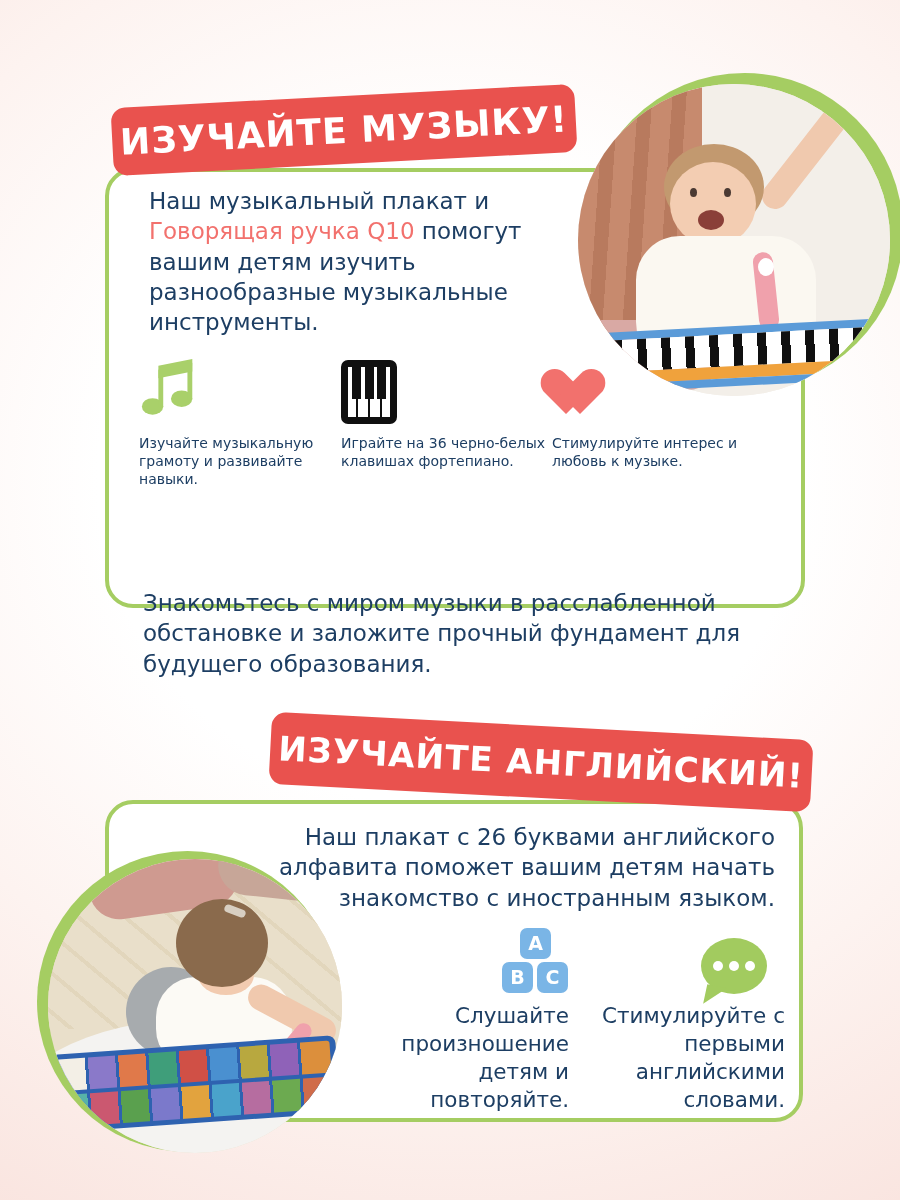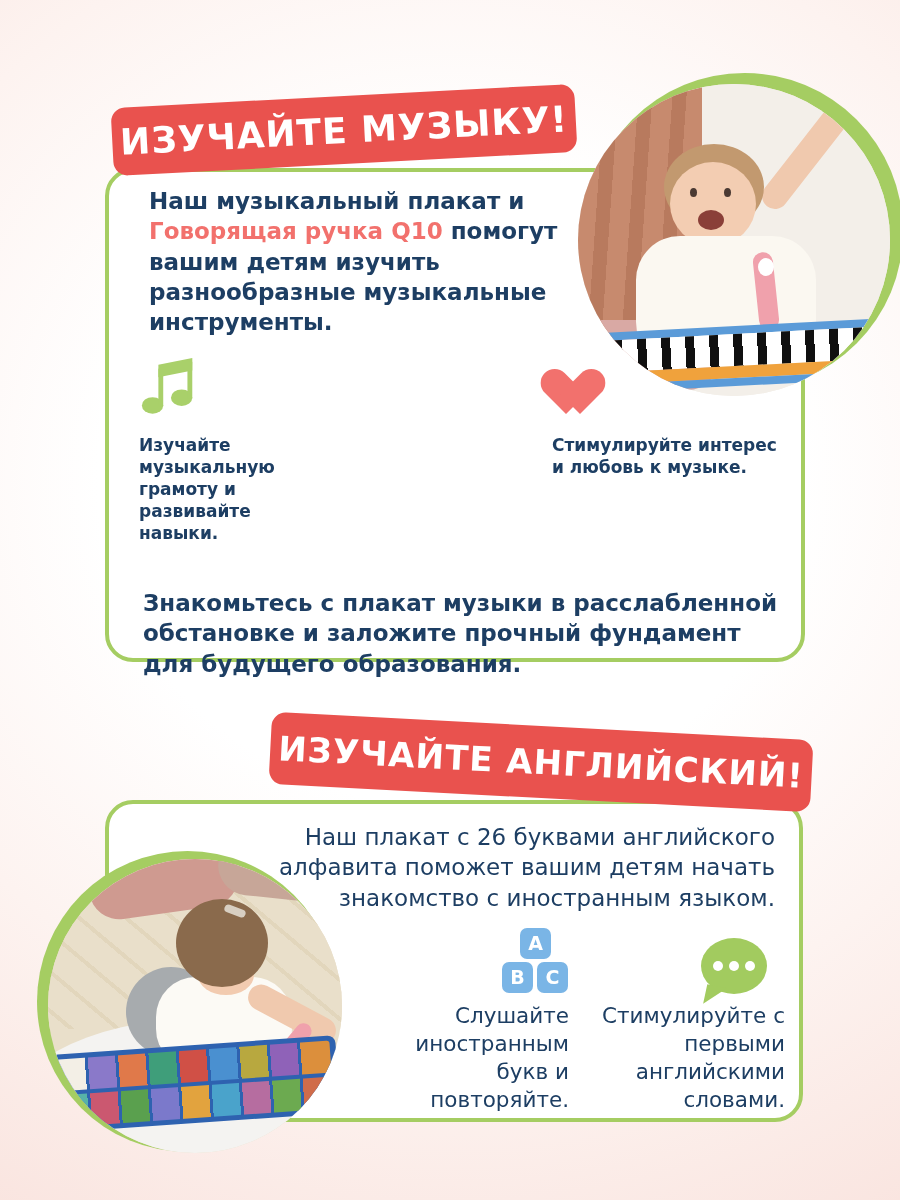--- a/index.html
+++ b/index.html
@@ -9,38 +9,38 @@
     position:relative; width:900px; height:1200px; overflow:hidden;
     background:
       radial-gradient(115% 80% at 50% 40%, #ffffff 0%, #ffffff 34%, #fdf3f0 60%, #f8ded8 100%);
   }
   .abs { position:absolute; }
 
   
   .card {
     background:#ffffff; border:4px solid #a5cd62; border-radius:28px;
   }
-  .card-music  { left:105px; top:168px; width:700px; height:494px; z-index:2;font-weight:bold; }
+  .card-music  { left:105px; top:168px; width:700px; height:440px; z-index:2; }
   .card-eng    { left:105px; top:800px; width:698px; height:322px; z-index:2; }
 
   
   .banner {
     background:#e9524e; border-radius:14px; z-index:6;
     display:flex; align-items:center; justify-content:center;
     color:#ffffff; font-weight:bold; letter-spacing:1px; white-space:nowrap;
   }
   .banner-music { left:112px; top:96px;  width:464px; height:68px; transform:rotate(-3deg); font-size:36px; }
   .banner-eng   { left:270px; top:726px; width:542px; height:72px; transform:rotate(3deg);  font-size:34px; }
   .coral { color:#f2716d; }
   .para { font-size:23px; line-height:1.32; color:#1d3e63; }
   .p-intro-music { left:40px; top:14px; width:432px; }
   .p-outro-music { left:34px; top:416px; width:650px; }
   .p-intro-eng   { right:24px; top:18px; width:545px; text-align:right; }
 
-  .feat { font-size:17px; line-height:1.3; color:#1d3e63; }
+  .feat { font-size:14px; line-height:1.3; color:#1d3e63; }
   .feat .icon-box { height:66px; margin-bottom:10px; display:flex; align-items:flex-end; }
   .feat-1 { left:30px;  top:186px; width:192px; }
   .feat-2 { left:232px; top:186px; width:206px; }
   .feat-3 { left:443px; top:186px; width:232px; }
 
   .feat-r { font-size:21.5px; line-height:1.3; color:#1d3e63; text-align:right; }
   .feat-r .icon-box { height:72px; margin-bottom:8px; display:flex; align-items:flex-end; justify-content:flex-end; }
   .feat-abc    { left:278px; top:118px; width:182px; }
   .feat-speech { left:488px; top:118px; width:188px; }
 
@@ -150,29 +150,42 @@
             <ellipse cx="44" cy="42" rx="11" ry="8.5"></ellipse>
             <rect x="20" y="12" width="5" height="39"></rect>
             <rect x="50" y="5" width="5" height="38"></rect>
             <polygon points="20,8 55,1 55,14 20,21"></polygon>
           </svg>
         </span>
       </div>
       <div>Изучайте музыкальную грамоту и развивайте навыки.</div>
     </div>
 
+    <div class="abs feat feat-2">
+      <div class="icon-box">
+        <span class="piano-icon">
+          <span class="bk k1"></span>
+            <span class="bk k2"></span>
+            <span class="bk k3"></span>
+          <span class="wl l1"></span>
+            <span class="wl l2"></span>
+            <span class="wl l3"></span>
+        </span>
+      </div>
+      <div>Играйте на 36 черно-белых клавишах фортепиано.</div>
+    </div>
 
     <div class="abs feat feat-3">
       <div class="icon-box">
         <span class="heart-icon"></span>
       </div>
       <div>Стимулируйте интерес и любовь к музыке.</div>
     </div>
 
-    <p class="abs para p-outro-music">Знакомьтесь с плакат музыки в расслабленной обстановке и заложите прочный фундамент для будущего образования.</p>
+    <p class="abs para p-outro-music">Знакомьтесь с миром музыки в расслабленной обстановке и заложите прочный фундамент для будущего образования.</p>
   </div>
 
   <div class="abs ring ring-1"></div>
   <div class="abs photo photo-1">
     <div class="abs wall"></div>
     <div class="abs curtain"></div>
     <div class="abs blanket1"></div>
     <div class="abs arm-up"></div>
     <div class="abs hand-up"></div>
     <div class="abs hair1"></div>
@@ -198,21 +211,21 @@
     <p class="abs para p-intro-eng">Наш плакат с 26 буквами английского алфавита поможет вашим детям начать знакомство с иностранным языком.</p>
 
     <div class="abs feat-r feat-abc">
       <div class="icon-box">
         <span class="abc-icon">
           <span class="abc-block abc-a">A</span>
           <span class="abc-block abc-b">B</span>
           <span class="abc-block abc-c">C</span>
         </span>
       </div>
-      <div>Слушайте иностранным букв и повторяйте.</div>
+      <div>Слушайте произношение детям и повторяйте.</div>
     </div>
 
     <div class="abs feat-r feat-speech">
       <div class="icon-box" style="padding-right:18px;">
         <span class="speech-icon">
           <span class="dot"></span>
             <span class="dot"></span>
             <span class="dot"></span>
         </span>
       </div>

